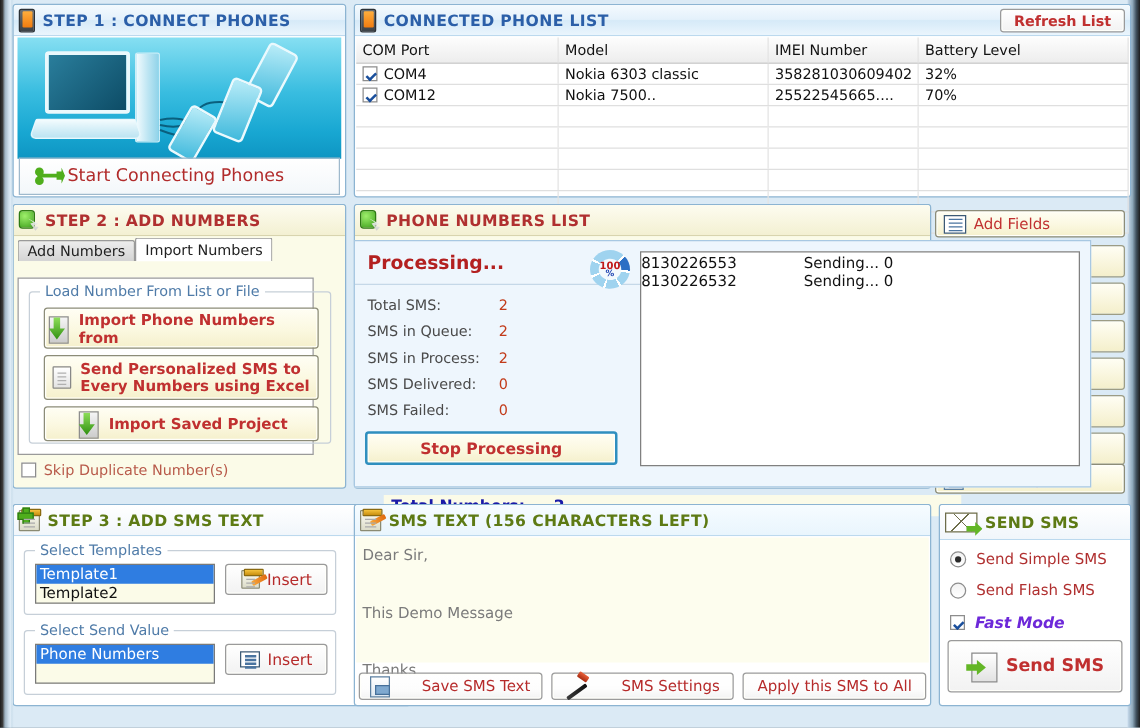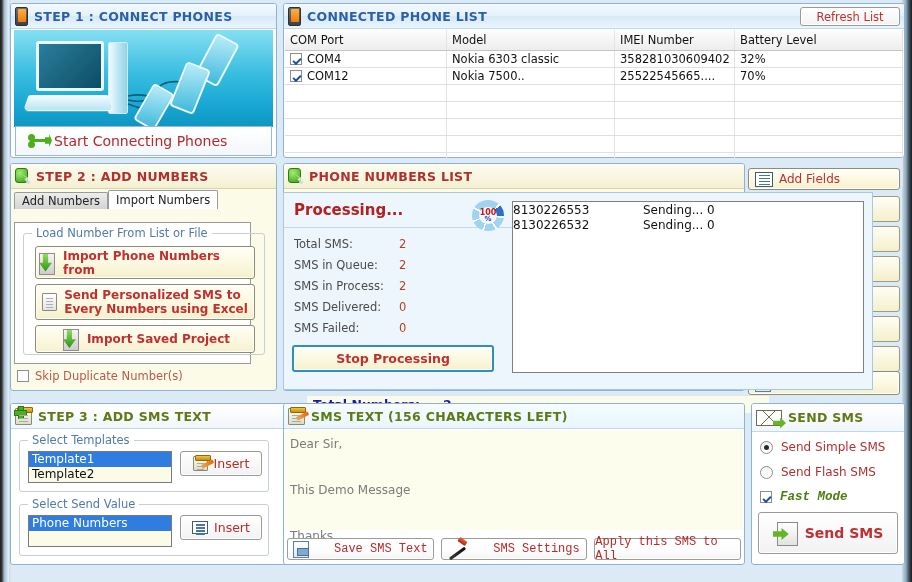--- a/index.html
+++ b/index.html
@@ -109,21 +109,21 @@
   .btn {
     background:linear-gradient(180deg,#fffef4 0%,#fbf8e0 55%,#f5f0cc 100%);
     border:1px solid #8c8c78; border-radius:3px;
     color:#c03030; font-weight:bold; font-size:12px;
     display:flex; align-items:center; justify-content:center; gap:7px;
     cursor:pointer; box-shadow:inset 0 0 0 1px #fffffa;
   }
   .btn.plain { background:linear-gradient(180deg,#ffffff,#f2f2f2); border:1px solid #9a9a9a; }
   .btn.white { background:linear-gradient(180deg,#ffffff 0%,#fdfdfd 60%,#f3f3f3 100%);
     border:1px solid #9b9b9b; color:#b62b2b; font-weight:normal; font-size:12px; }
-  .btn.thin { font-weight:normal; }
+  .btn.thin { font-weight:bold; }
   .btn.focus { border:2px solid #2f8fbf; }
 
   
   #step1 { left:10px; top:3px; width:267px; height:155px; }
   .hero { position:absolute; left:3px; top:26px; width:259px; height:97px;
     background:linear-gradient(180deg,#86dff2 0%,#39bde0 45%,#18a7d2 78%,#0e95c2 100%);
     overflow:hidden; }
   .hero .mon { position:absolute; left:22px; top:11px; width:68px; height:50px;
     background:linear-gradient(135deg,#2a7e9c,#0d4c66); border:3px solid #eaf8fc; border-radius:3px; }
   .hero .tower { position:absolute; left:94px; top:12px; width:20px; height:72px;
@@ -223,33 +223,33 @@
   #totalnums { position:absolute; left:283px; top:396px; width:462px; height:17px;
     background:#fbfbe8; color:#1a1aa8; font-weight:bold; font-size:12.5px;
     display:flex; align-items:center; padding-left:6px; gap:23px;margin-left:24px; }
 
   
   #smstext { left:283px; top:403px; width:462px; height:162px; }
   #smstext .phdr { background:linear-gradient(180deg,#f6fcff,#e9f5fd); }
   .smsbody { position:absolute; left:1px; top:26px; right:1px; height:100px;
     background:#fdfdee; padding:3px 5px; color:#7b7b7b; font-size:12px; line-height:23px; }
   .smsbtns { position:absolute; left:3px; bottom:4px; right:3px; height:22px; display:flex; gap:7px; }
-  .smsbtns .btn { height:22px; gap:25px;font-family:Liberation Mono, monospace; }
+  .smsbtns .btn { height:22px; gap:25px; }
 
   
   #sendsms { left:751px; top:403px; width:154px; height:162px; }
   #sendsms .phdr { background:linear-gradient(180deg,#ffffff,#f1f6fb); height:28px; }
   .radio-row { position:absolute; left:8px; display:flex; align-items:center; gap:8px;
     color:#b03030; font-size:12px; }
   .rad { width:13px; height:13px; border-radius:50%; flex:none;
     background:linear-gradient(180deg,#f2f2f2,#ffffff); border:1px solid #8d8d8d; position:relative; }
   .rad.on:after { content:""; position:absolute; left:3px; top:3px; width:5px; height:5px;
     border-radius:50%; background:#2a2a2a; }
   #fastmode { position:absolute; left:8px; top:86px; display:flex; align-items:center; gap:8px;
-    color:#4d7c0f; font-style:italic; font-weight:bold; font-size:12.5px;font-family:Liberation Mono, monospace; }
+    color:#6d28d9; font-style:italic; font-weight:bold; font-size:12.5px; }
   #sendbtn { position:absolute; left:6px; top:108px; width:140px; height:42px; gap:8px; font-size:14px; }
   .ico-sendpg { width:24px; height:22px; }
   .ico-sendpg:before { content:""; position:absolute; left:4px; top:0; width:19px; height:22px;
     background:linear-gradient(180deg,#ffffff,#e2e2e2); border:1px solid #8a8a8a; }
   .ico-sendpg:after { content:""; position:absolute; left:0; top:6px; width:16px; height:12px;
     background:#63b626; clip-path:polygon(0 28%,55% 28%,55% 0,100% 50%,55% 100%,55% 72%,0 72%); }
 </style>
 </head>
 <body>
 

